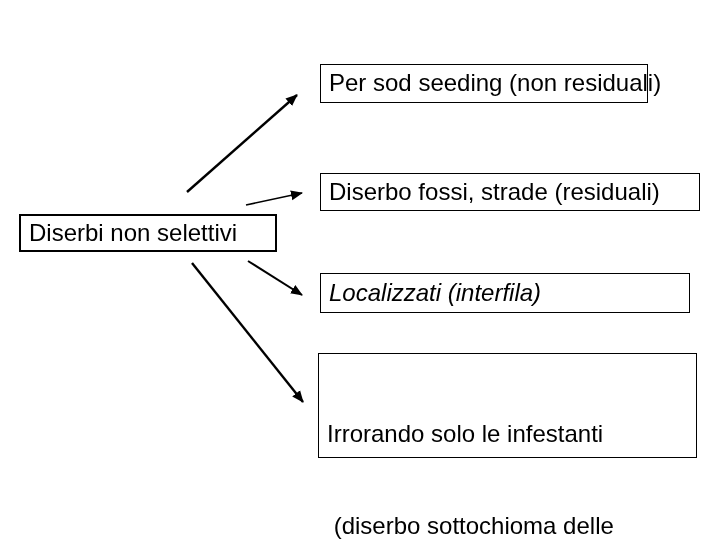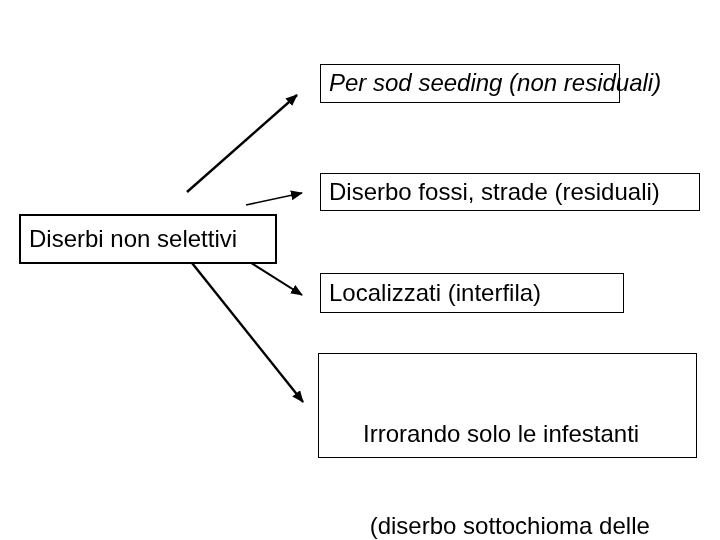--- a/index.html
+++ b/index.html
@@ -23,34 +23,33 @@
     border: 1px solid #000000;
     background: #ffffff;
     color: #000000;
     font-size: 24px;
     line-height: 1.2;
     display: flex;
     align-items: center;
     padding: 0 8px;
     white-space: pre;
   }
-  #box-root   { left: 19px;  top: 214px; width: 258px; height: 50px; border-width: 2px; }
-  #box-sod    { left: 320px; top: 64px;  width: 300px; height: 39px; font-style: italic; }
+  #box-root   { left: 19px;  top: 214px; width: 258px; height: 38px; border-width: 2px; }
+  #box-sod    { left: 320px; top: 64px;  width: 328px; height: 39px; }
   #box-fossi  { left: 320px; top: 173px; width: 380px; height: 38px; }
-  #box-local  { left: 320px; top: 273px; width: 304px; height: 40px; }
+  #box-local  { left: 320px; top: 273px; width: 370px; height: 40px; font-style: italic; }
   #box-irror  {
     left: 318px; top: 353px; width: 379px; height: 105px;
     display: block;
     padding-top: 4px;
   }
   #box-irror .line {
     display: block;
     white-space: pre;
     line-height: 35px;
-    margin-left: 36px;
   }
   #arrows {
     position: absolute;
     left: 0; top: 0;
     width: 720px;
     height: 540px;
     pointer-events: none;
   }
 </style>
 </head>

